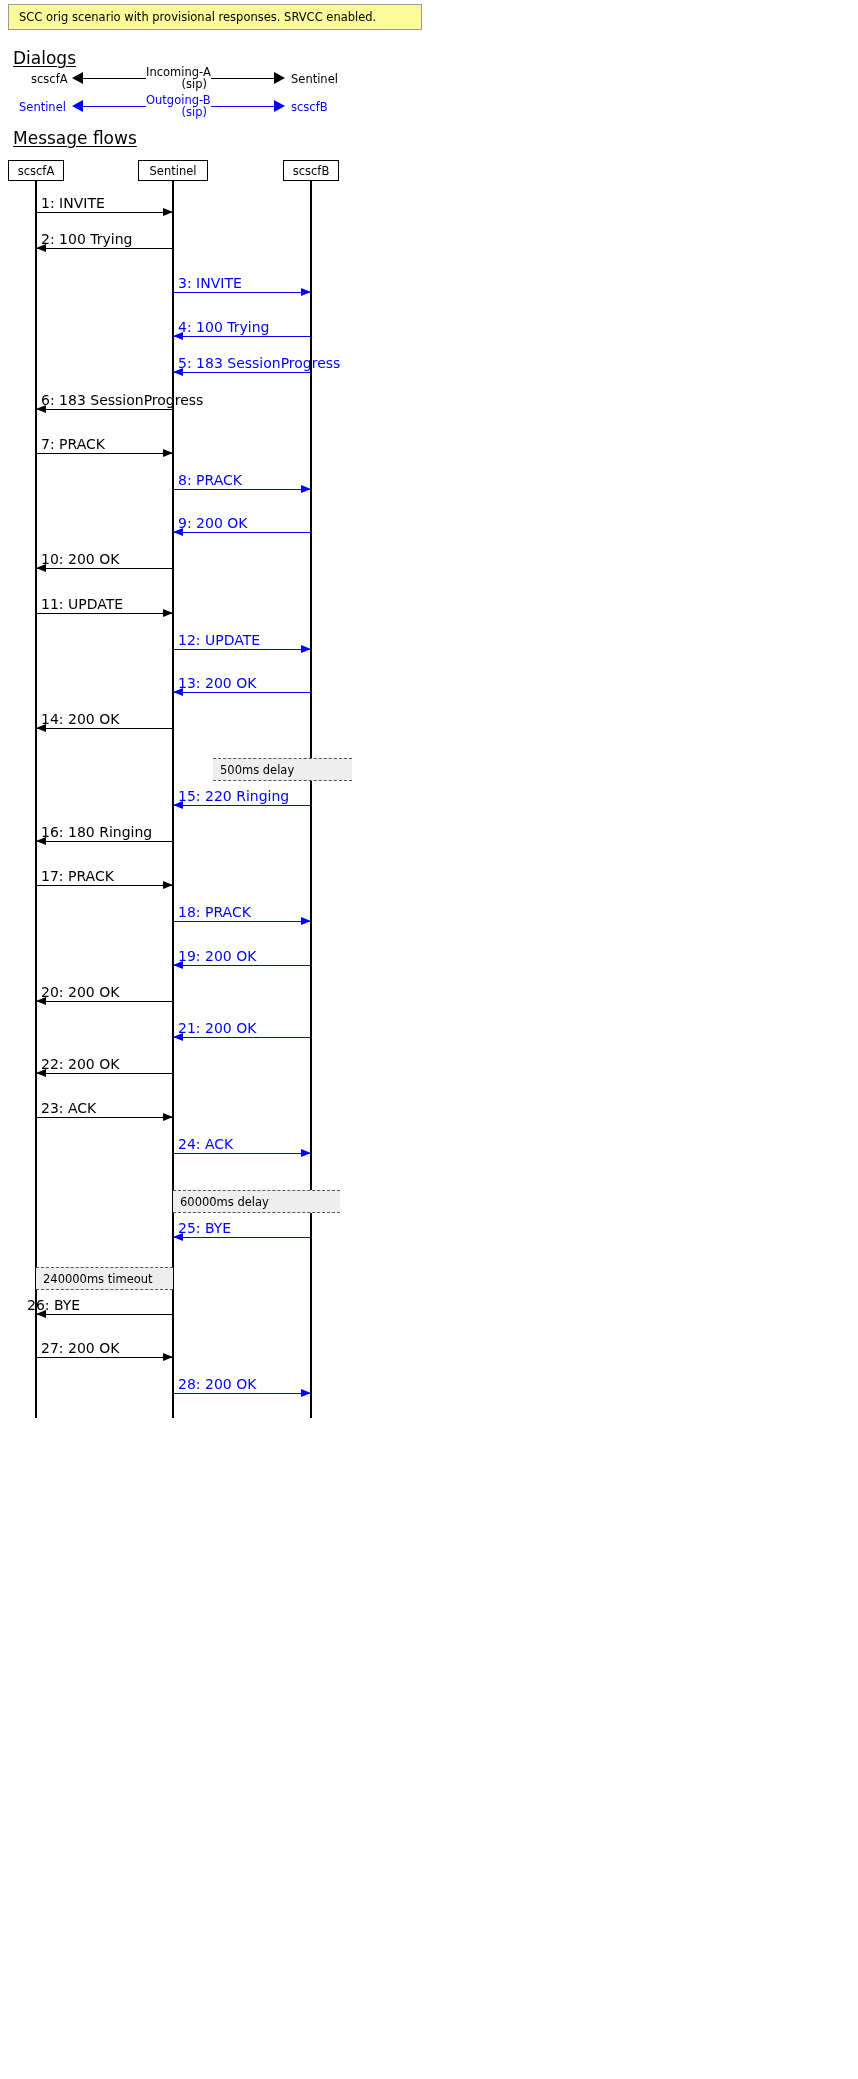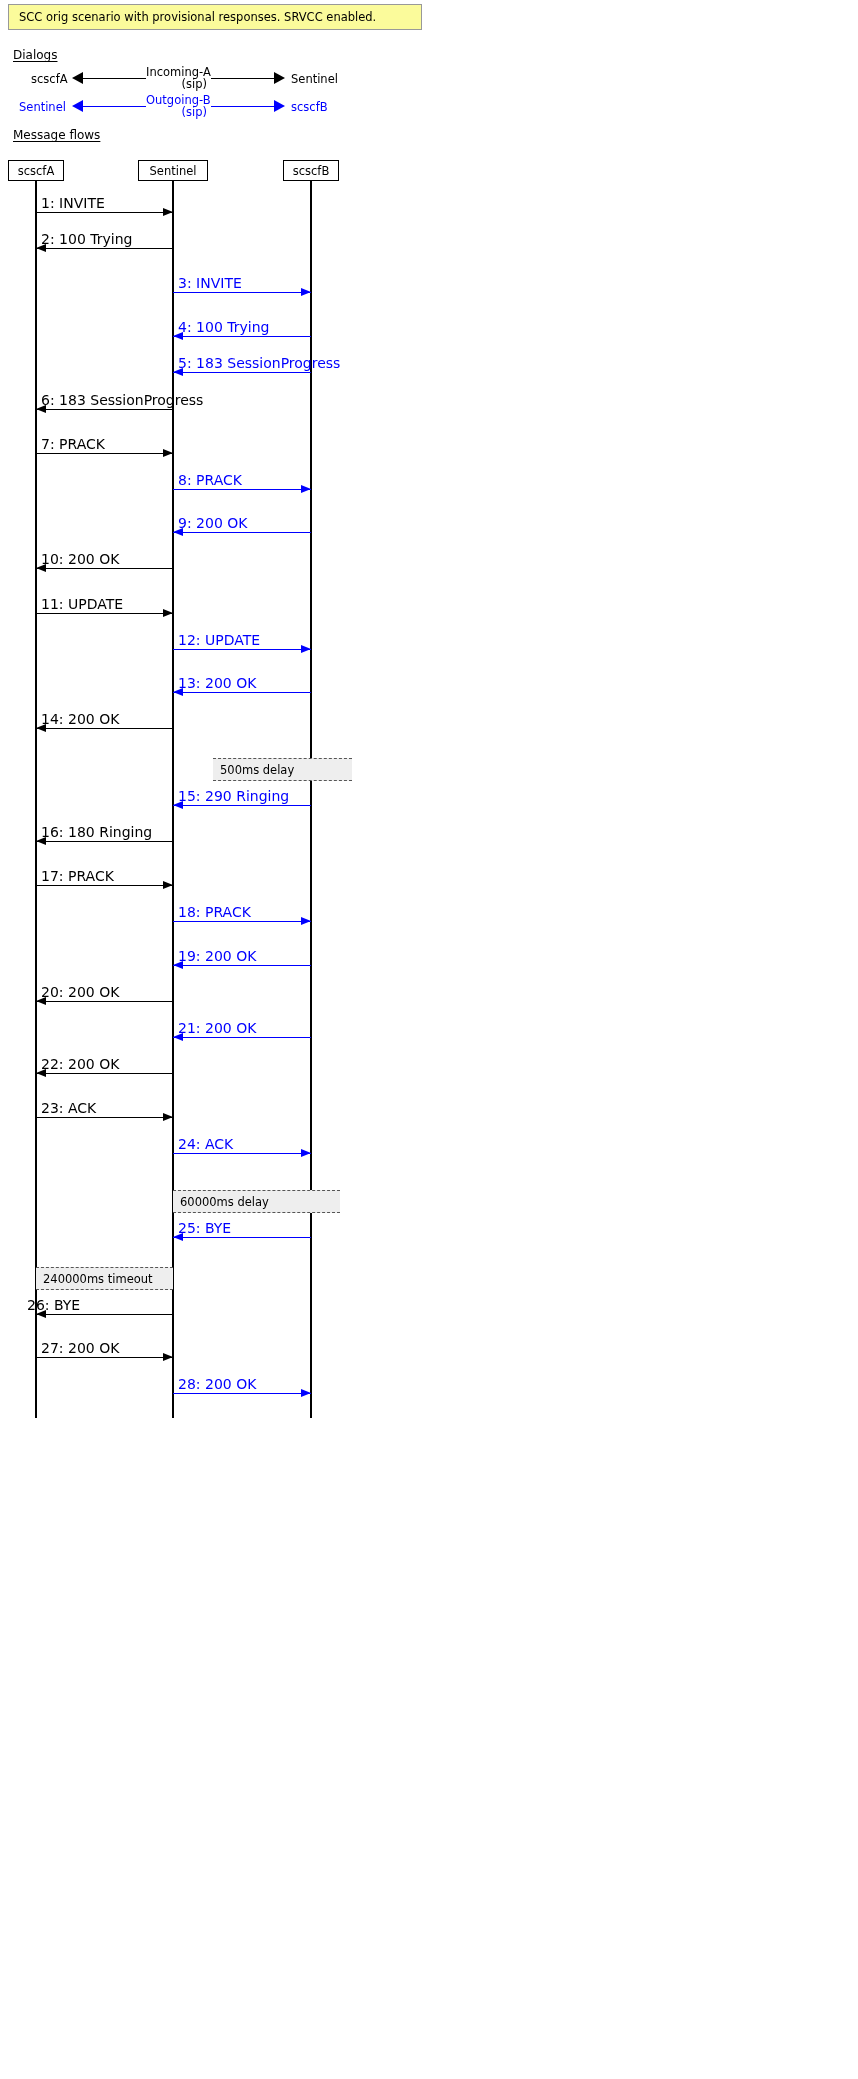--- a/index.html
+++ b/index.html
@@ -15,21 +15,21 @@
   #title-note{
     left:8px;top:4px;width:414px;height:26px;
     background:#FBFB9B;border:1px solid #999999;
     box-sizing:border-box;
     display:flex;align-items:center;
   }
   #title-note span{padding-left:10px;font-size:11.5px;color:#000;white-space:nowrap;}
 
   
   .section-heading{
-    font-size:12px;color:#000;text-decoration:underline;
+    font-size:17px;color:#000;text-decoration:underline;
     text-underline-offset:2px;
   }
 
   
   .dlg-label{font-size:11.5px;white-space:nowrap;}
   .dlg-line{height:1px;}
   .dlg-mid{font-size:11.5px;text-align:right;line-height:12px;white-space:nowrap;}
   .arrow-left,.arrow-right{width:0;height:0;border-top:6px solid transparent;border-bottom:6px solid transparent;}
   .arrow-left{border-right:11px solid currentColor;}
   .arrow-right{border-left:11px solid currentColor;}
@@ -188,21 +188,21 @@
       <div class="abs msg-label" style="color: rgb(0, 0, 255); left: 178px; top: 677px;">13: 200 OK</div>
     </div>
     <div class="abs" style="left: 0px; top: 0px; width: 858px; height: 1px;">
       <div class="abs msg-line" style="left: 36px; top: 728px; width: 137px; background: rgb(0, 0, 0);"></div>
       <div class="abs head-l" style="color: rgb(0, 0, 0); top: 724.2px; left: 36px;"></div>
       <div class="abs msg-label" style="color: rgb(0, 0, 0); left: 41px; top: 713px;">14: 200 OK</div>
     </div>
     <div class="abs" style="left: 0px; top: 0px; width: 858px; height: 1px;">
       <div class="abs msg-line" style="left: 173px; top: 805px; width: 138px; background: rgb(0, 0, 255);"></div>
       <div class="abs head-l" style="color: rgb(0, 0, 255); top: 801.2px; left: 173px;"></div>
-      <div class="abs msg-label" style="color: rgb(0, 0, 255); left: 178px; top: 790px;">15: 290 Ringing</div>
+      <div class="abs msg-label" style="color: rgb(0, 0, 255); left: 178px; top: 790px;">15: 220 Ringing</div>
     </div>
     <div class="abs" style="left: 0px; top: 0px; width: 858px; height: 1px;">
       <div class="abs msg-line" style="left: 36px; top: 841px; width: 137px; background: rgb(0, 0, 0);"></div>
       <div class="abs head-l" style="color: rgb(0, 0, 0); top: 837.2px; left: 36px;"></div>
       <div class="abs msg-label" style="color: rgb(0, 0, 0); left: 41px; top: 826px;">16: 180 Ringing</div>
     </div>
     <div class="abs" style="left: 0px; top: 0px; width: 858px; height: 1px;">
       <div class="abs msg-line" style="left: 36px; top: 885px; width: 137px; background: rgb(0, 0, 0);"></div>
       <div class="abs head-r" style="color: rgb(0, 0, 0); top: 881.2px; left: 163px;"></div>
       <div class="abs msg-label" style="color: rgb(0, 0, 0); left: 41px; top: 870px;">17: PRACK</div>

